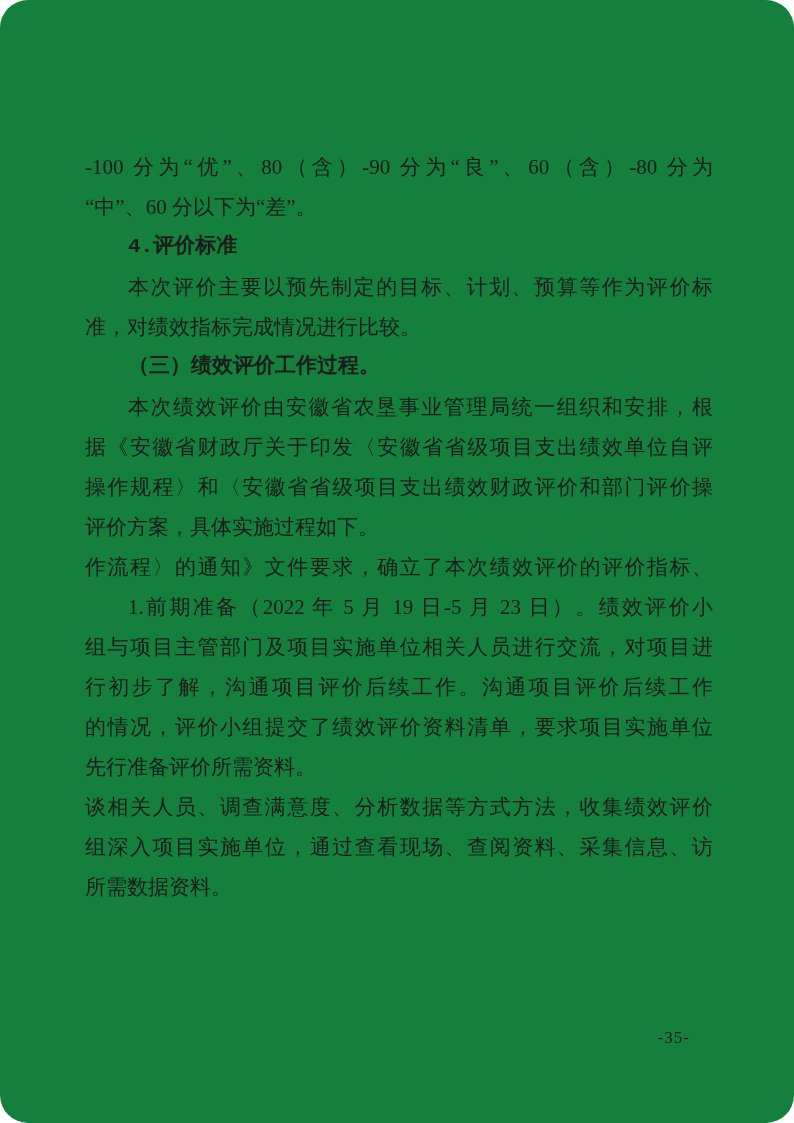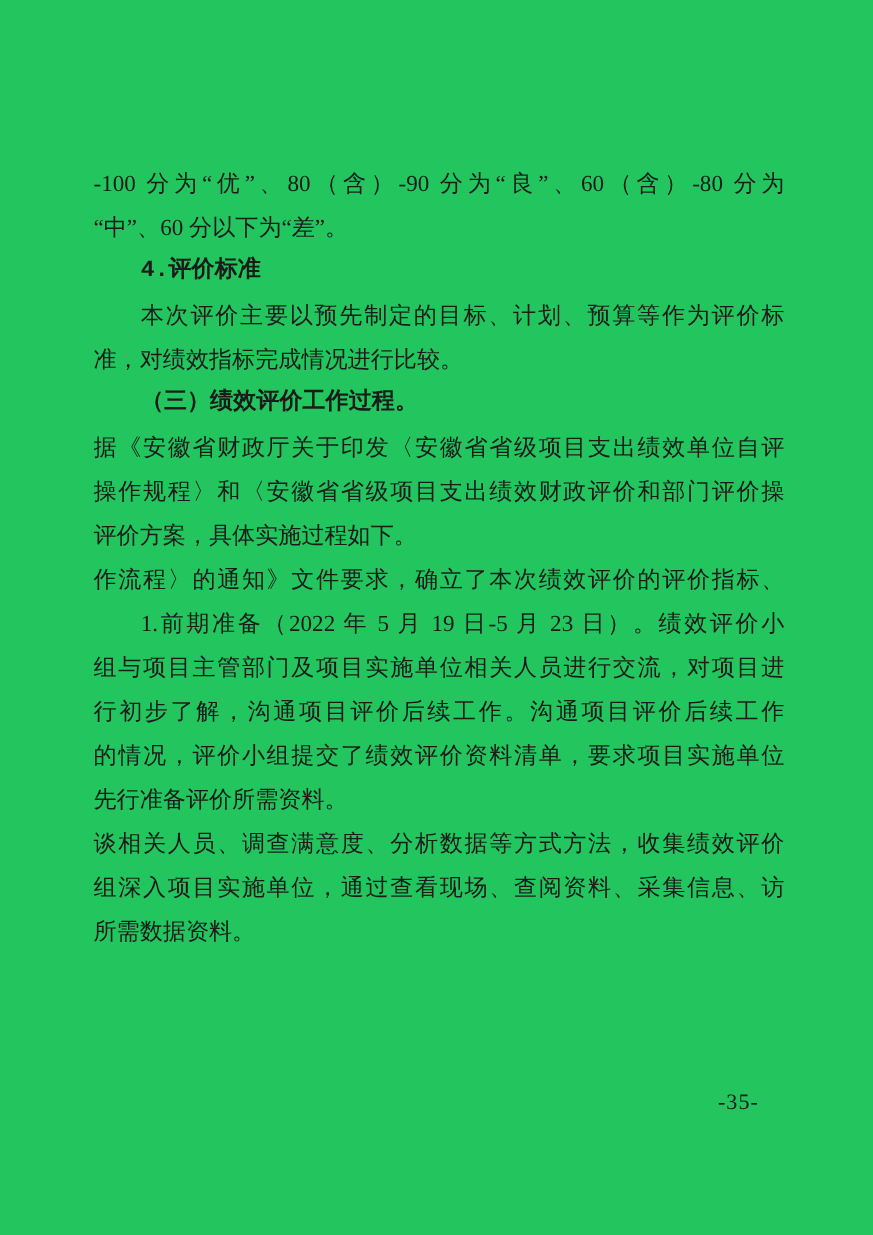--- a/index.html
+++ b/index.html
@@ -4,23 +4,24 @@
 <style>
   html, body {
     margin: 0;
     padding: 0;
     background: #ffffff;
   }
   .page {
     position: relative;
     width: 794px;
     height: 1123px;
-    background: #22c55e;
+    background: #15803d;
     overflow: hidden;
     font-family: "Liberation Serif", "DejaVu Serif", serif;
+    border-radius: 28px;
   }
   .content {
     position: absolute;
     left: 85px;
     top: 147px;
     width: 628px;
   }
   .block { margin: 0; padding: 0; }
   .line {
     font-size: 21px;
@@ -35,23 +36,23 @@
   }
   .line.j { white-space: normal; }
   .line.last {
     text-align: center;
     text-align-last: left;
   }
   .line.indent { text-indent: 43px; }
   .line.bold { font-weight: 700; font-family: Liberation Mono, monospace; }
   .pagenum {
     position: absolute;
-    top: 990px;
+    top: 1026px;
     right: 104px;
-    font-size: 20px;
+    font-size: 17px;
     line-height: 24px;
     color: #1b1b1b;
     letter-spacing: 1px;
   }
 </style>
 </head>
 <body>
 
 <div class="page">
   <div class="content">
@@ -63,20 +64,21 @@
         <div class="line last indent bold">4.评价标准</div>
       </div>
       <div class="block">
         <div class="line j indent">本次评价主要以预先制定的目标、计划、预算等作为评价标</div>
         <div class="line last">准，对绩效指标完成情况进行比较。</div>
       </div>
       <div class="block">
         <div class="line last indent bold">（三）绩效评价工作过程。</div>
       </div>
       <div class="block">
+        <div class="line j indent">本次绩效评价由安徽省农垦事业管理局统一组织和安排，根</div>
         <div class="line j">据《安徽省财政厅关于印发〈安徽省省级项目支出绩效单位自评</div>
         <div class="line j">操作规程〉和〈安徽省省级项目支出绩效财政评价和部门评价操</div>
         <div class="line last">评价方案，具体实施过程如下。</div>
         <div class="line j">作流程〉的通知》文件要求，确立了本次绩效评价的评价指标、</div>
       </div>
       <div class="block">
         <div class="line j indent">1.前期准备（2022 年 5 月 19 日-5 月 23 日）。绩效评价小</div>
         <div class="line j">组与项目主管部门及项目实施单位相关人员进行交流，对项目进</div>
         <div class="line j">行初步了解，沟通项目评价后续工作。沟通项目评价后续工作</div>
         <div class="line j">的情况，评价小组提交了绩效评价资料清单，要求项目实施单位</div>

